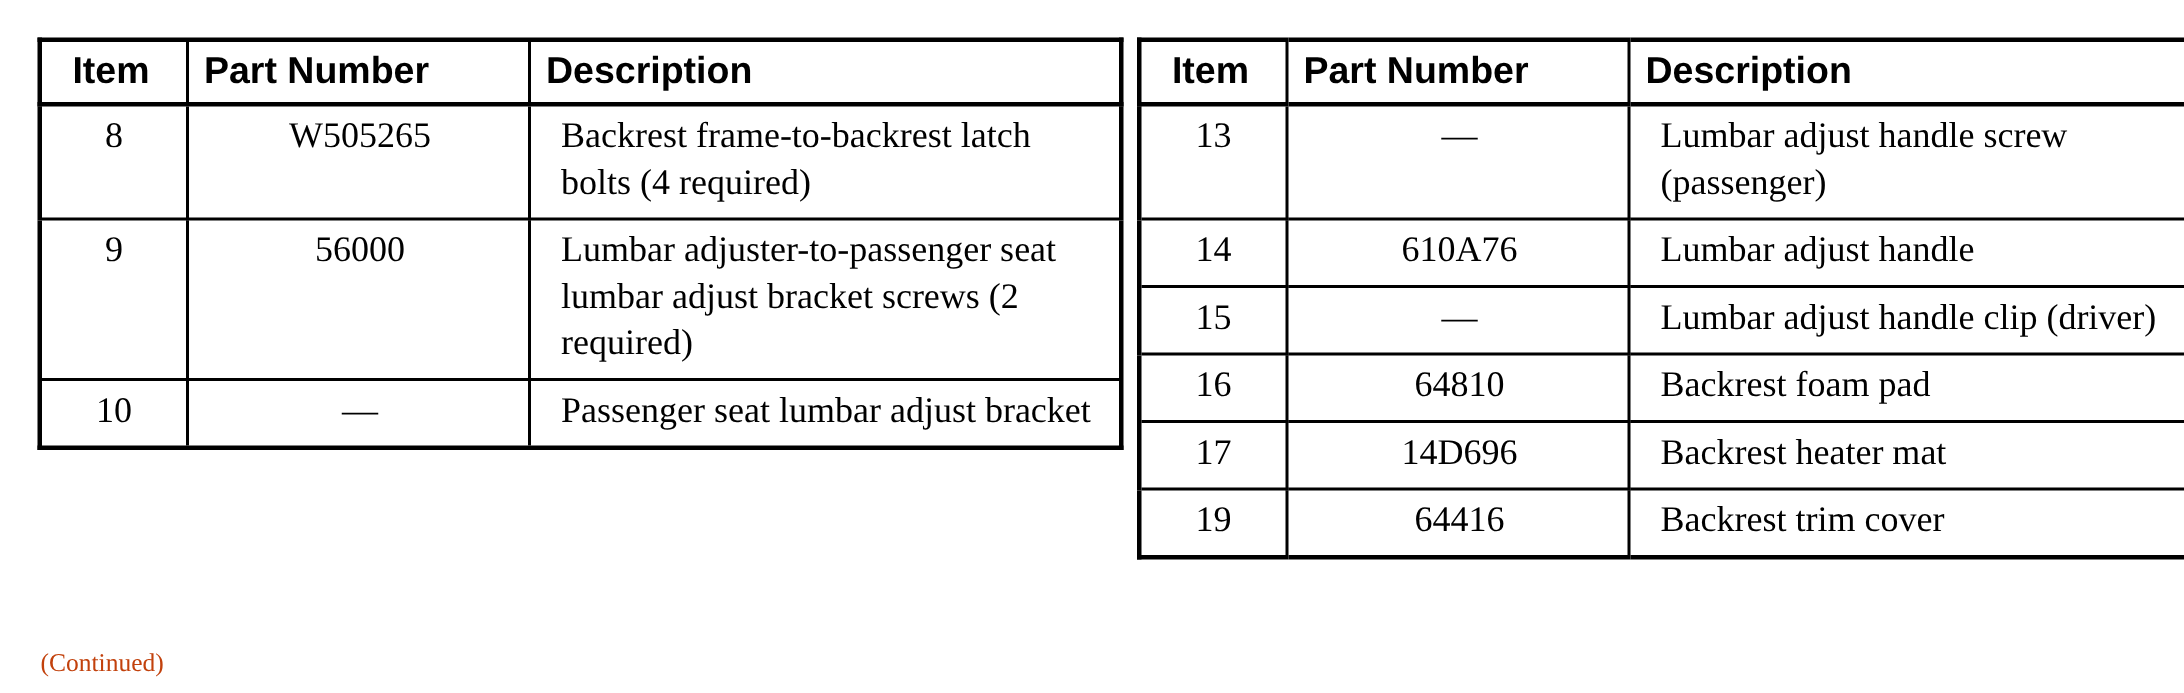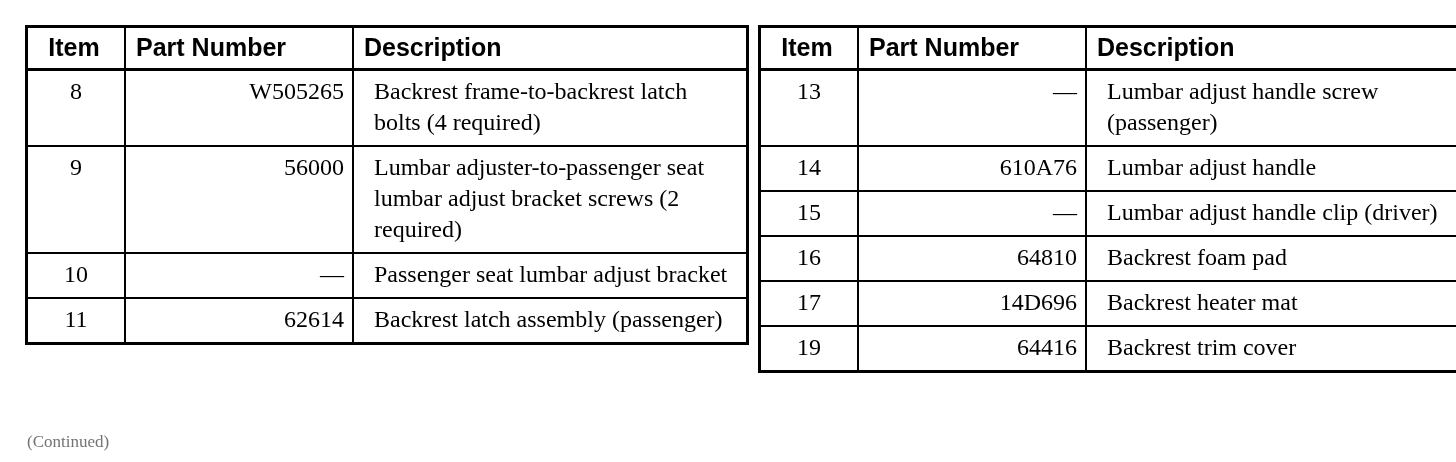--- a/index.html
+++ b/index.html
@@ -77,21 +77,21 @@
     padding: 5px 8px 7px 10px;
   }
 
   .parts-table tbody td.col-item {
     text-align: center;
     padding-left: 8px;
     padding-right: 8px;
   }
 
   .parts-table tbody td.col-part {
-    text-align: right;
+    text-align: center;
   }
 
   .parts-table tbody td.col-desc {
     text-align: left;
     padding-left: 20px;
   }
 
   
   #table-left {
     left: 25px;
@@ -112,21 +112,21 @@
   #table-right .col-part  { width: 208px; }
   #table-right .col-desc  { width: 374px; }
 
   .continued-note {
     position: absolute;
     left: 27px;
     top: 432px;
     font-family: "Liberation Serif", serif;
     font-size: 17px;
     line-height: 20px;
-    color: #737373;
+    color: #c2410c;
     white-space: nowrap;
   }
 </style>
 </head>
 <body>
 
 <div class="page">
 
   <table class="parts-table" id="table-left">
     <thead>
@@ -145,25 +145,20 @@
         <tr>
           <td class="col-item">9</td>
           <td class="col-part">56000</td>
           <td class="col-desc">Lumbar adjuster-to-passenger seat lumbar adjust bracket screws (2 required)</td>
         </tr>
         <tr>
           <td class="col-item">10</td>
           <td class="col-part">—</td>
           <td class="col-desc">Passenger seat lumbar adjust bracket</td>
         </tr>
-        <tr>
-          <td class="col-item">11</td>
-          <td class="col-part">62614</td>
-          <td class="col-desc">Backrest latch assembly (passenger)</td>
-        </tr>
       </tbody>
   </table>
 
   <div class="continued-note">(Continued)</div>
 
   <table class="parts-table" id="table-right">
     <thead>
       <tr>
         <th class="col-item">Item</th>
         <th class="col-part">Part Number</th>

